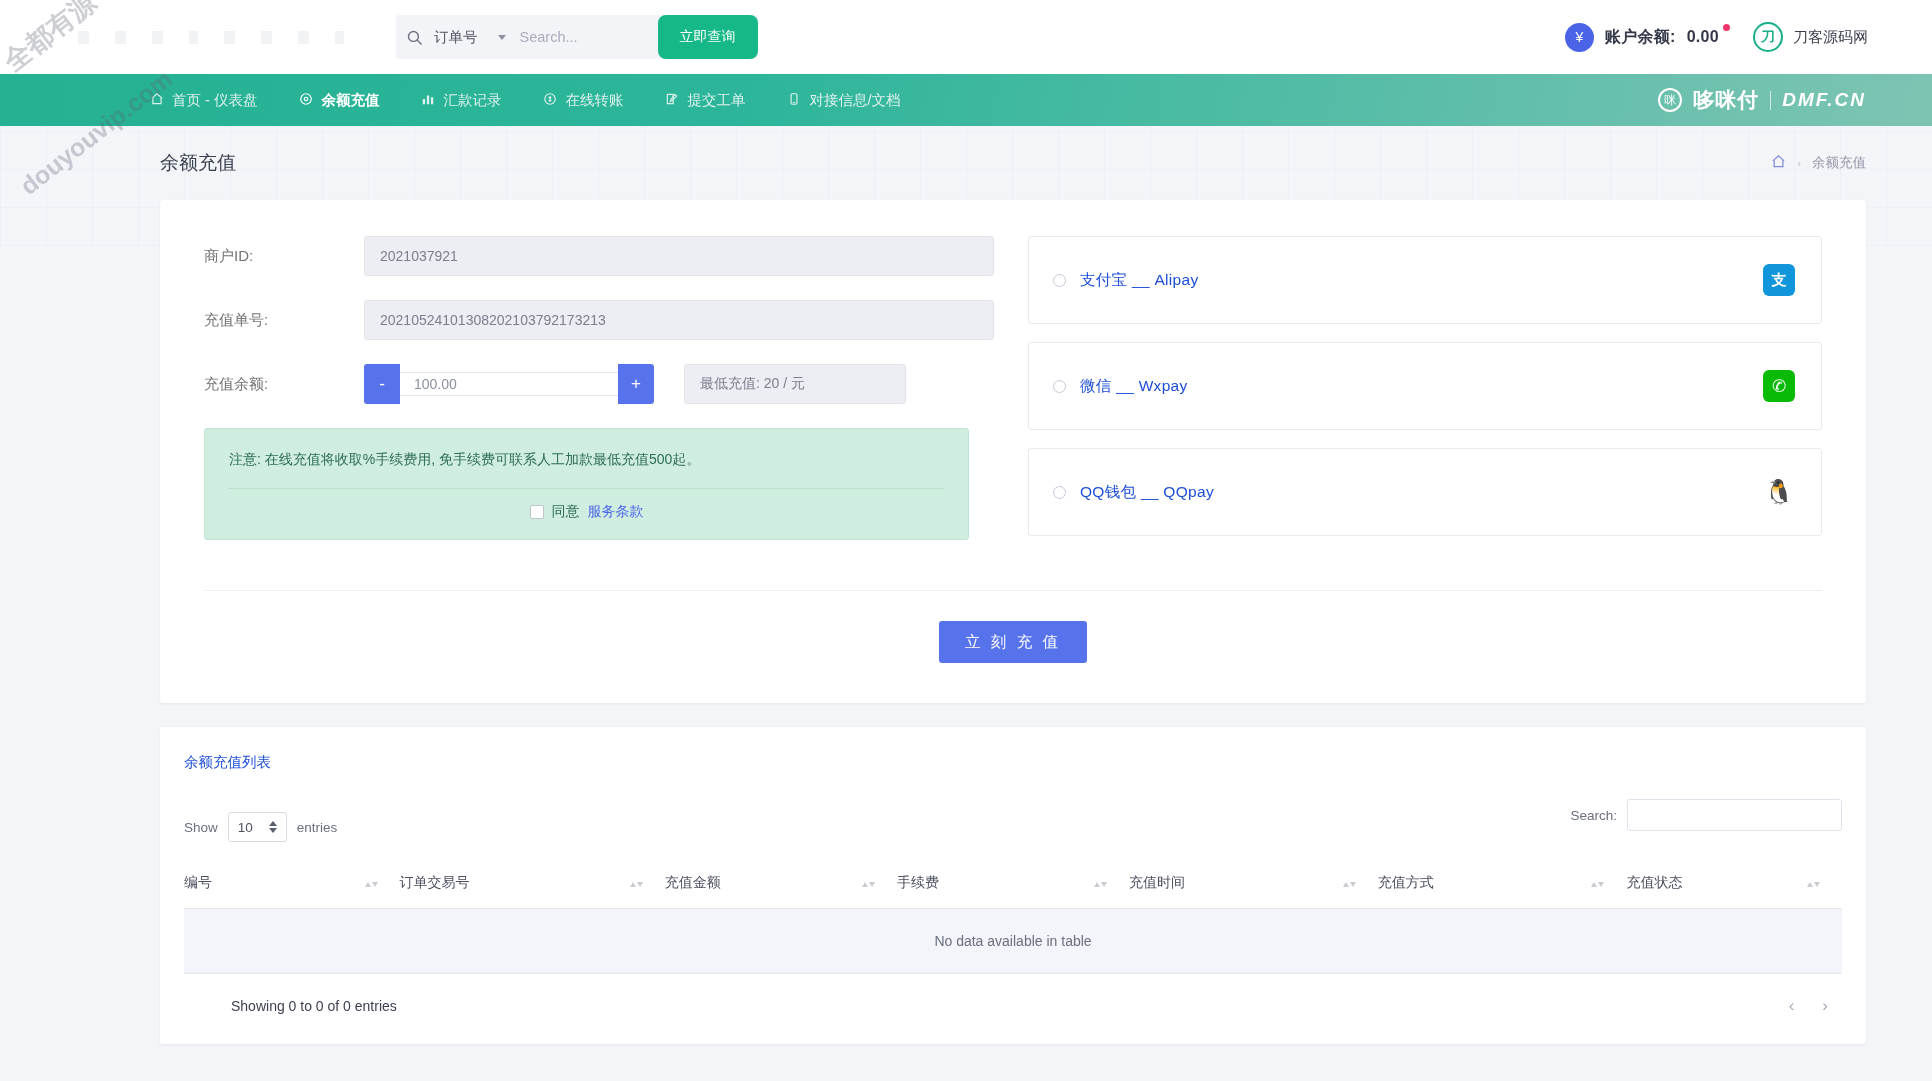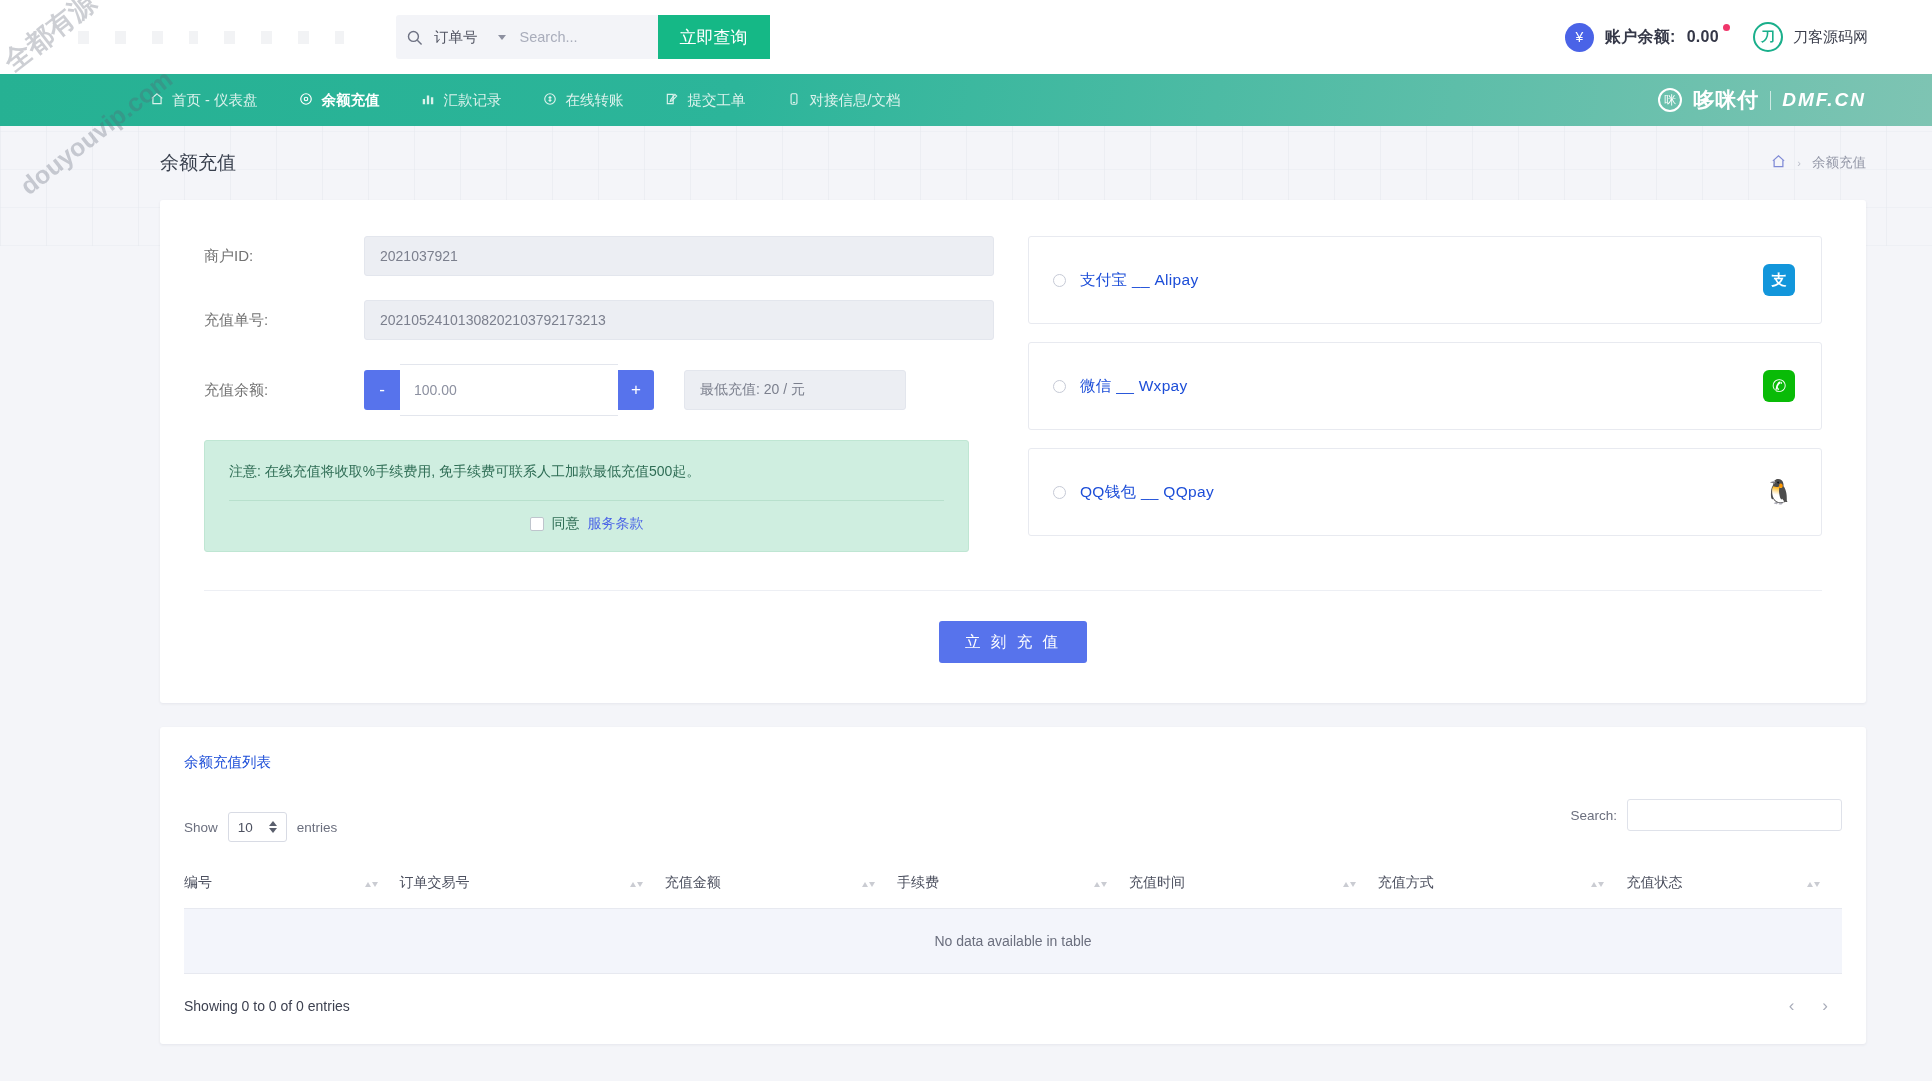--- a/index.html
+++ b/index.html
@@ -35,21 +35,21 @@
   }
   .caret { border-left:4px solid transparent; border-right:4px solid transparent;
            border-top:5px solid #8d90a0; }
   .searchinput {
     border:0; outline:0; background:transparent; width:140px; height:44px;
     font-size:14.5px; color:#3c3f4c; font-family:inherit;
   }
   .searchinput::placeholder { color:#a9adbb; }
   .btn-query {
     background:#15b886; color:#fff; border:0; height:44px; padding:0 22px;
-    font-size:17px; font-family:inherit; cursor:pointer; border-radius:0;
+    font-size:14px; font-family:inherit; cursor:pointer; border-radius:8px;
   }
 
   .top-right { margin-left:auto; display:flex; align-items:center; gap:34px; padding-right:64px; }
   .balance { display:flex; align-items:center; gap:11px; position:relative; }
   .yen {
     width:29px; height:29px; border-radius:50%; background:#4a63e7; color:#fff;
     font-size:14px; display:flex; align-items:center; justify-content:center;
   }
   .balance-txt { font-size:16px; color:#343747; font-weight:bold; letter-spacing:.3px; }
   .dot-red { width:7px; height:7px; border-radius:50%; background:#f0356a;
@@ -95,21 +95,21 @@
   .flabel { width:160px; font-size:15px; color:#737373; }
   .finput {
     flex:1; height:40px; background:#eceef3; border:1px solid #e3e6ed; border-radius:3px;
     display:flex; align-items:center; padding:0 15px; font-size:14px; color:#7b7f8d;
   }
   .stepper { display:flex; align-items:center; width:290px; }
   .st-btn { width:36px; height:40px; background:#5773ec; color:#fff; font-size:17px;
             display:flex; align-items:center; justify-content:center; cursor:pointer;
             border-radius:3px 0 0 3px; }
   .st-btn.plus { border-radius:0 3px 3px 0; }
-  .st-val { flex:1; height:52px; background:#fff; border-top:1px solid #e3e6ed;
+  .st-val { flex:1; height:24px; background:#fff; border-top:1px solid #e3e6ed;
             border-bottom:1px solid #e3e6ed; display:flex; align-items:center;
             padding:0 14px; font-size:14px; color:#8c90a0; }
   .minhint { margin-left:30px; width:222px; height:40px; background:#eceef3;
              border:1px solid #e3e6ed; border-radius:3px; display:flex; align-items:center;
              padding:0 15px; font-size:14px; color:#7b7f8d; }
 
   .notice {
     margin-top:12px; background:#cfeee0; border:1px solid #bfe6d3; border-radius:3px;
     padding:20px 24px 18px 24px; width:765px;
   }
@@ -165,21 +165,21 @@
   .th-inner { display:flex; align-items:center; }
   .sortic { margin-left:auto; padding-right:22px; display:flex; gap:1px; opacity:.45; }
   .sortic i { border-left:3px solid transparent; border-right:3px solid transparent; display:block; }
   .sortic .a { border-bottom:5px solid #8b8f9d; margin-top:2px; }
   .sortic .b { border-top:5px solid #8b8f9d; margin-top:3px; }
   .empty-row td {
     background:#f3f5fb; text-align:center; font-size:14px; color:#6b6f7e;
     padding:24px 0; border-bottom:1px solid #e7e9f0;
   }
   .tbl-foot { display:flex; align-items:center; margin-top:22px; }
-  .tbl-info { font-size:14px; color:#3d4150; }
+  .tbl-info { font-size:14px; color:#3d4150;margin-left:47px; }
   .pager { margin-left:auto; display:flex; align-items:center; gap:28px; padding-right:14px; }
   .pgbtn { color:#a8acb9; font-size:17px; cursor:pointer; user-select:none; }
 
   
   .wm { position:absolute; pointer-events:none; user-select:none; z-index:9;
         color:rgba(90,96,112,.30); font-weight:bold; transform:rotate(-38deg);
         white-space:nowrap; }
   .wm1 { left:-4px; top:14px; font-size:27px; }
   .wm2 { left:4px; top:118px; font-size:25px; }
   .bgpattern {

